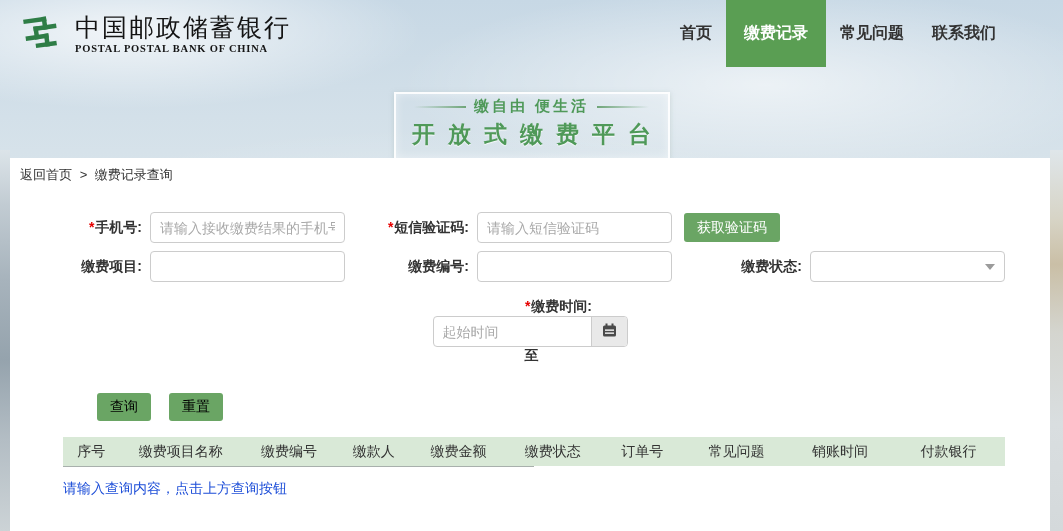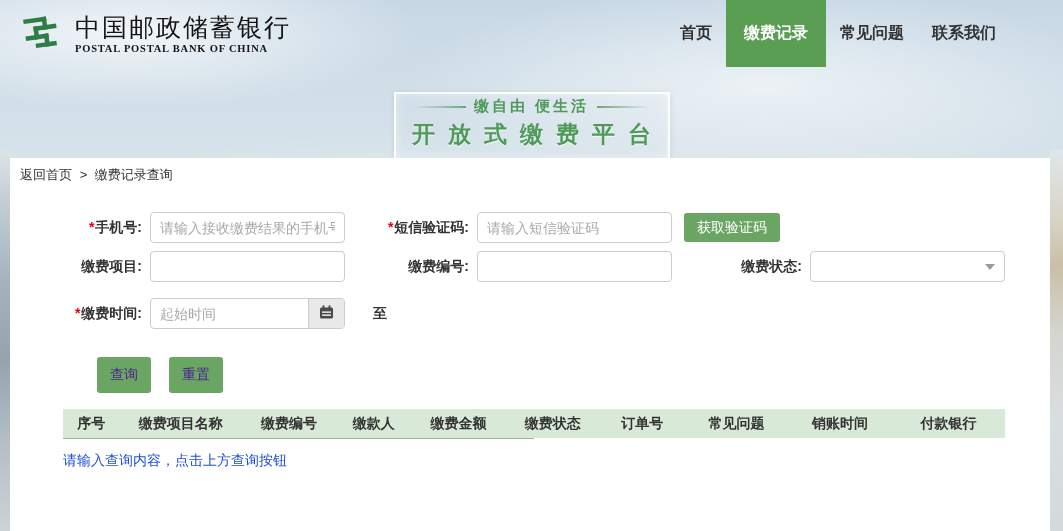--- a/index.html
+++ b/index.html
@@ -52,42 +52,42 @@
 
   
   .panel { position: absolute; left: 10px; right: 13px; top: 158px; bottom: 0; background: #fff; }
   .breadcrumb { margin: 8px 0 0 10px; font-size: 13px; color: #333; }
   .breadcrumb .crumb-link { cursor: pointer; }
   .breadcrumb .crumb-sep { margin: 0 4px; }
 
   
   .form { margin-top: 28px; font-size: 14px; }
   .frow { display: flex; align-items: center; margin-bottom: 8px; }
-  .frow.time-row { margin-top: 16px; }
+  .frow.time-row { margin-top: 16px; flex-direction: column; }
   .flabel { font-weight: bold; color: #333; text-align: right; padding-right: 8px; white-space: nowrap; }
   .w1 { width: 140px; }
   .w2 { width: 132px; }
   .w3 { width: 138px; }
   .req { color: #e60000; margin-right: 1px; }
   .inp-wrap { width: 195px; height: 31px; border: 1px solid #ccc; border-radius: 4px; background: #fff; display: flex; align-items: center; overflow: hidden; }
   .inp-wrap input { border: none; outline: none; flex: 1; min-width: 0; height: 100%; padding: 0 9px; font-size: 14px; font-family: inherit; background: transparent; color: #333; }
   .inp-wrap input::placeholder { color: #a9a9a9; }
   .cal-btn { width: 36px; height: 100%; background: #e9e9e9; border: none; border-left: 1px solid #ccc; display: flex; align-items: center; justify-content: center; cursor: pointer; flex: none; }
   .date2 { width: 203px; }
   .sep { font-weight: bold; color: #333; margin: 0 25px 0 28px; }
   .select-wrap { cursor: pointer; justify-content: flex-end; }
   .caret { width: 0; height: 0; border-left: 5px solid transparent; border-right: 5px solid transparent; border-top: 6px solid #9b9b9b; margin-right: 9px; }
   .get-code-btn { margin-left: 12px; height: 29px; padding: 0 13px; background: #6aa564; color: #fff; border: none; border-radius: 3px; font-size: 14px; font-family: inherit; cursor: pointer; }
 
   .action-row { margin: 28px 0 0 87px; }
-  .action-btn { width: 54px; height: 36px; background: #6aa564; color: #4c1d95; border: none; border-radius: 3px; font-size: 14px; font-family: inherit; cursor: pointer; margin-right: 14px; }
+  .action-btn { width: 54px; height: 28px; background: #6aa564; color: #000000; border: none; border-radius: 3px; font-size: 14px; font-family: inherit; cursor: pointer; margin-right: 14px; }
 
   
   .table-wrap { margin: 16px 0 0 53px; width: 942px; }
-  .thead { display: flex; align-items: center; height: 29px; background: #d9e9d7; font-size: 14px; font-weight: bold; color: #333; }
+  .thead { display: flex; align-items: center; height: 29px; background: #d9e9d7; font-size: 14px; font-weight: normal; color: #333; }
   .th { text-align: center; }
   .c0 { width: 6%; } .c1 { width: 13%; } .c2 { width: 10%; } .c3 { width: 8%; } .c4 { width: 10%; }
   .c5 { width: 10%; } .c6 { width: 9%; } .c7 { width: 11%; } .c8 { width: 11%; } .c9 { width: 12%; }
   .half-line { width: 50%; border-bottom: 1px solid #a8b0ac; }
   .empty-msg { margin-top: 13px; font-size: 14px; color: #1d4ed8; }
 </style>
 </head>
 <body>
 
 <div class="page">

